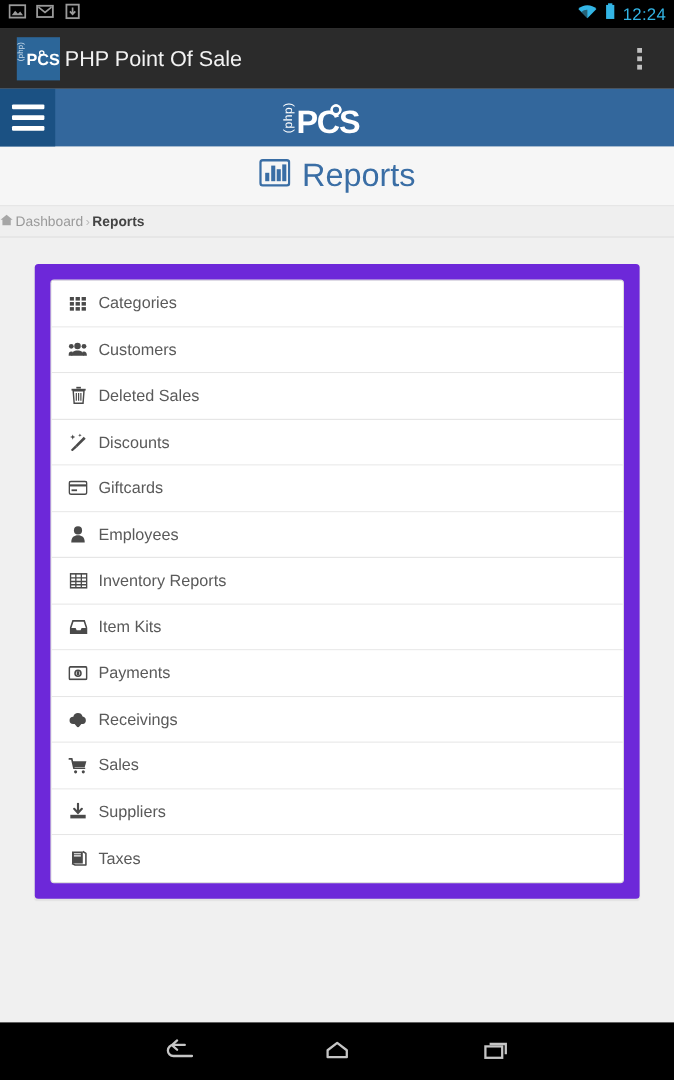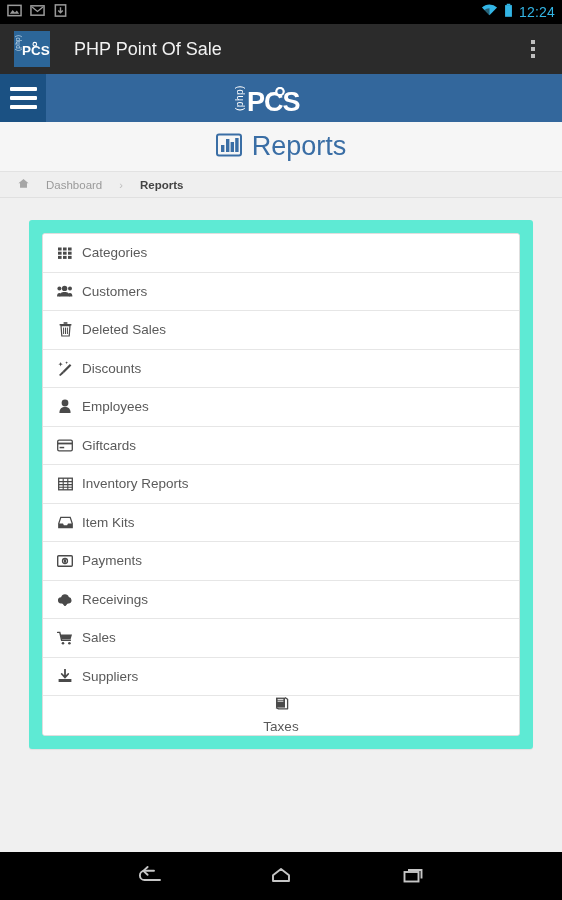--- a/index.html
+++ b/index.html
@@ -26,21 +26,21 @@
   .appbar {
     height: 50px; background: #2b2b2b;
     display: flex; align-items: center; padding: 0 10px 0 14px;
     position: relative;
   }
   .applogo {
     width: 36px; height: 36px; background: #2c6699;
     display: flex; align-items: center; justify-content: center;
     flex: 0 0 auto; overflow: hidden;
   }
-  .apptitle { color: #f2f2f2; font-size: 18px; margin-left: 24px; font-weight: 400; }
+  .apptitle { color: #f2f2f2; font-size: 18px; margin-left: 4px; font-weight: 400; }
   .overflow { position: absolute; right: 16px; top: 0; bottom: 0;
     display: flex; flex-direction: column; align-items: center; justify-content: center; gap: 3px;
     width: 26px; }
   .overflow i { width: 4px; height: 4px; background: #bfbfbf; display: block; }
 
   
   .navbar { height: 48px; background: #33679c; display: flex; align-items: center; position: relative; }
   .hamburger {
     width: 46px; height: 48px; background: #1b5183;
     display: flex; flex-direction: column; align-items: center; justify-content: center; gap: 5px;
@@ -54,43 +54,43 @@
   .pagehead {
     height: 50px; background: #f6f6f6;
     display: flex; align-items: center; justify-content: center; gap: 10px;
     border-bottom: 1px solid #e2e2e2;
   }
   .pagehead .ptitle { color: #3a6ea5; font-size: 27px; font-weight: 400; }
 
   
   .breadcrumb {
     height: 26px; background: #efefef; border-bottom: 1px solid #e0e0e0;
-    display: flex; align-items: center; padding-left: 18px; gap: 17px;
+    display: flex; align-items: center; gap: 2px;
     font-size: 11.5px;
   }
   .bc-home { color: #9b9b9b; }
   .bc-link { color: #9a9a9a; }
   .bc-sep { color: #bdbdbd; font-size: 11px; }
   .bc-current { color: #444; font-weight: bold; }
 
   
   .content { position: absolute; top: 202px; left: 0; right: 0; bottom: 48px;
              background: #f0f0f0; overflow: hidden; }
   .card {
-    margin: 18px 29px 0 29px; background: #5eead4;
+    margin: 18px 29px 0 29px; background: #6d28d9;
     border-radius: 3px; box-shadow: 0 1px 1px rgba(0,0,0,.06);
     padding: 13px;
   }
   .listgroup { border: 1px solid #dedede; border-radius: 3px; overflow: hidden; background: #fff; }
   .listitem {
     height: 38.5px; display: flex; align-items: center; gap: 9px;
     padding: 0 14px; border-bottom: 1px solid #e6e6e6;
     font-size: 13.5px; color: #5a5a5a; background: #fff;
   }
-  .listitem:last-child { border-bottom: none; flex-direction: column; }
+  .listitem:last-child { border-bottom: none; }
   .listitem .li-icon { width: 16px; display: flex; align-items: center; justify-content: center; color: #4a4a4a; flex: 0 0 auto; }
 
   
   .sysnav {
     position: absolute; bottom: 0; left: 0; right: 0; height: 48px; background: #000000;
     display: flex; align-items: center; justify-content: center; gap: 86px;
   }
   .sysnav .nbtn { width: 46px; height: 48px; display: flex; align-items: center; justify-content: center; }
 </style>
 </head>
@@ -242,36 +242,36 @@
                 <path d="M4.6 10.2 L11.8 3 L13.4 4.6 L6.2 11.8 Z" fill="#4a4a4a"></path>
                 <path d="M1 14 L4.6 10.2 L6.2 11.8 L2.4 15 Z" fill="#4a4a4a"></path>
                 <path d="M2.6 1 L3.2 2.6 L4.8 3.2 L3.2 3.8 L2.6 5.4 L2 3.8 L0.4 3.2 L2 2.6 Z" fill="#4a4a4a"></path>
                 <path d="M8.6 0.2 L9 1.3 L10.1 1.7 L9 2.1 L8.6 3.2 L8.2 2.1 L7.1 1.7 L8.2 1.3 Z" fill="#4a4a4a"></path>
               </svg>
             </span>
             <span>Discounts</span>
           </div>
           <div class="listitem">
             <span class="li-icon">
-              <svg width="12" height="15" viewBox="0 0 12 15">
-                <circle cx="6" cy="4" r="3.4" fill="#4a4a4a"></circle>
-                <path d="M0.4 14 C0.4 9.6 2.8 8 6 8 C9.2 8 11.6 9.6 11.6 14 Z" fill="#4a4a4a"></path>
-              </svg>
-            </span>
-            <span>Employees</span>
-          </div>
-          <div class="listitem">
-            <span class="li-icon">
               <svg width="16" height="13" viewBox="0 0 16 13">
                 <rect x="0.7" y="1.2" width="14.6" height="10.6" rx="1.4" fill="none" stroke="#4a4a4a" stroke-width="1.3"></rect>
                 <rect x="0.7" y="3.6" width="14.6" height="1.8" fill="#4a4a4a"></rect>
                 <rect x="2.6" y="7.8" width="4.6" height="1.5" fill="#4a4a4a"></rect>
               </svg>
             </span>
             <span>Giftcards</span>
+          </div>
+          <div class="listitem">
+            <span class="li-icon">
+              <svg width="12" height="15" viewBox="0 0 12 15">
+                <circle cx="6" cy="4" r="3.4" fill="#4a4a4a"></circle>
+                <path d="M0.4 14 C0.4 9.6 2.8 8 6 8 C9.2 8 11.6 9.6 11.6 14 Z" fill="#4a4a4a"></path>
+              </svg>
+            </span>
+            <span>Employees</span>
           </div>
           <div class="listitem">
             <span class="li-icon">
               <svg width="15" height="14" viewBox="0 0 15 14">
                 <rect x="0.7" y="1.2" width="13.6" height="11.6" fill="none" stroke="#4a4a4a" stroke-width="1.3"></rect>
                 <path d="M0.7 4.6 H14.3 M0.7 7.6 H14.3 M0.7 10.3 H14.3 M5.2 1.2 V12.8 M9.8 1.2 V12.8" stroke="#4a4a4a" stroke-width="1.1"></path>
               </svg>
             </span>
             <span>Inventory Reports</span>
           </div>

